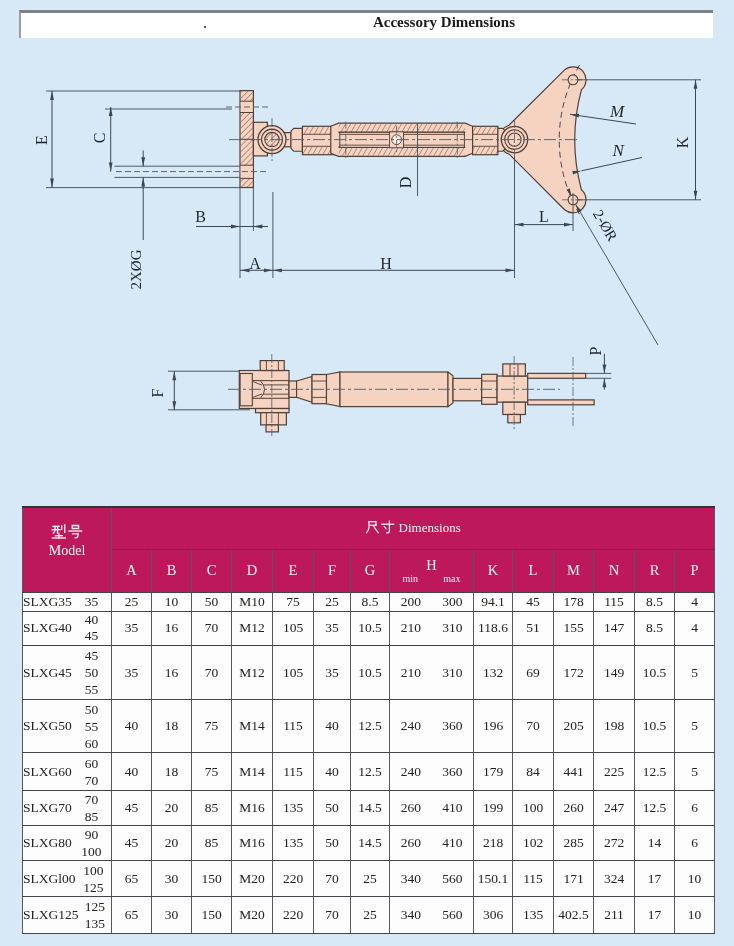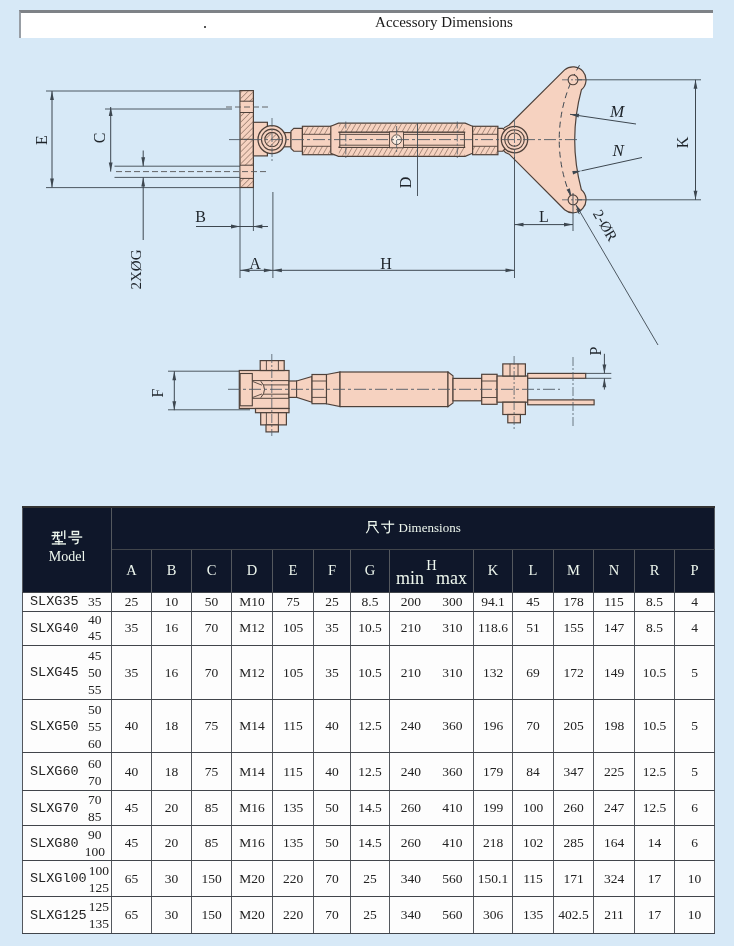--- a/index.html
+++ b/index.html
@@ -1,32 +1,32 @@
 <!DOCTYPE html>
 <html><head>
 <meta charset="utf-8">
 <style>
 html,body{margin:0;padding:0;}
 body{width:734px;height:946px;background:#d7e9f7;position:relative;overflow:hidden;
      font-family:"Liberation Serif",serif;}
 #titlebox{position:absolute;left:19px;top:10px;width:692px;height:25px;background:#fff;
   border-top:3px solid #7e8287;border-left:2px solid #989ea5;}
 #titletext{position:absolute;top:14px;left:372px;width:144px;text-align:center;
-  font-size:15px;font-weight:normal;color:#1a1a1a;white-space:nowrap;}
+  font-size:15px;font-weight:bold;color:#1a1a1a;white-space:nowrap;}
 #tdot{position:absolute;left:204px;top:26px;width:2px;height:2px;background:#555;}
 #diag{position:absolute;left:0;top:0;}
 #tblwrap{position:absolute;left:22px;top:506px;}
 table{border-collapse:collapse;table-layout:fixed;width:692px;background:#fdfdfd;}
 td,th{border:1px solid #54585e;border-top-color:#41454b;border-bottom-color:#41454b;padding:0;font-weight:normal;text-align:center;
   font-size:13.5px;color:#222;font-family:"Liberation Serif",serif;}
-th{background:#0f172a;color:#eef7ee;font-size:14.5px;}
+th{background:#be185d;color:#eef7ee;font-size:14.5px;}
 .noR{border-right:none;}
 .noL{border-left:none;}
 .mrow{display:flex;align-items:center;height:100%;}
-.mn{flex:1;text-align:left;padding-left:7px;font-family:Liberation Mono, monospace;}
+.mn{flex:1;text-align:left;padding-left:0;}
 .ms{width:42px;text-align:center;line-height:17px;}
 
 </style>
 </head>
 <body>
 <div id="titlebox"></div>
 <div id="titletext">Accessory Dimensions</div>
 <div id="tdot"></div>
 <svg id="diag" width="734" height="505" viewBox="0 0 734 505">
     <defs>
@@ -219,21 +219,21 @@
         <col style="width:42px">
         <col style="width:39px">
         <col style="width:41px">
 <col style="width:40px">
         <col style="width:41px">
         <col style="width:40px">
         <col style="width:40px">
 </colgroup>
 <tbody>
         <tr style="height:42px">
-  <th rowspan="2" style="border-top:2px solid #333;vertical-align:top;padding-top:22px">
+  <th rowspan="2" style="border-top:2px solid #333;vertical-align:top;padding-top:16px">
             <div style="padding-top:0">
               <svg width="32" height="15" viewBox="0 0 210 100" style="display:block;margin:0 auto">
                 <g fill="none" stroke="#eef7ee" stroke-width="9" stroke-linecap="square">
 <path d="M12,16 H52"></path>
                   <path d="M6,38 H58"></path>
                   <path d="M25,16 V38 Q24,52 13,61"></path>
                   <path d="M42,16 V61"></path>
 <path d="M70,12 V36"></path>
                   <path d="M90,6 V55"></path>
 <path d="M28,78 H74"></path>
@@ -267,21 +267,21 @@
 <tr style="height:43px">
   <th>A</th>
           <th>B</th>
           <th>C</th>
           <th>D</th>
           <th>E</th>
           <th>F</th>
           <th>G</th>
   <th colspan="2">
             <div style="line-height:14px;margin-top:2px">H</div>
-      <div style="line-height:13px;display:flex;justify-content:space-around;font-size:18px">
+      <div style="line-height:13px;display:flex;justify-content:space-around;font-size:10px">
               <span>min</span>
               <span>max</span>
             </div>
           </th>
   <th>K</th>
           <th>L</th>
           <th>M</th>
           <th>N</th>
           <th>R</th>
           <th>P</th>
@@ -405,21 +405,21 @@
           <td>18</td>
           <td>75</td>
           <td>M14</td>
           <td>115</td>
           <td>40</td>
           <td>12.5</td>
           <td class="noR">240</td>
           <td class="noL">360</td>
           <td>179</td>
           <td>84</td>
-          <td>347</td>
+          <td>441</td>
           <td>225</td>
           <td>12.5</td>
           <td>5</td>
         </tr>
 <tr>
           <td style="height:34px">
             <div class="mrow">
               <span class="mn">SLXG70</span>
               <span class="ms">
                 <div>70</div>
@@ -458,21 +458,21 @@
           <td>85</td>
           <td>M16</td>
           <td>135</td>
           <td>50</td>
           <td>14.5</td>
           <td class="noR">260</td>
           <td class="noL">410</td>
           <td>218</td>
           <td>102</td>
           <td>285</td>
-          <td>164</td>
+          <td>272</td>
           <td>14</td>
           <td>6</td>
         </tr>
 <tr>
           <td style="height:35px">
             <div class="mrow">
               <span class="mn">SLXGl00</span>
               <span class="ms">
                 <div>100</div>
                 <div>125</div>

